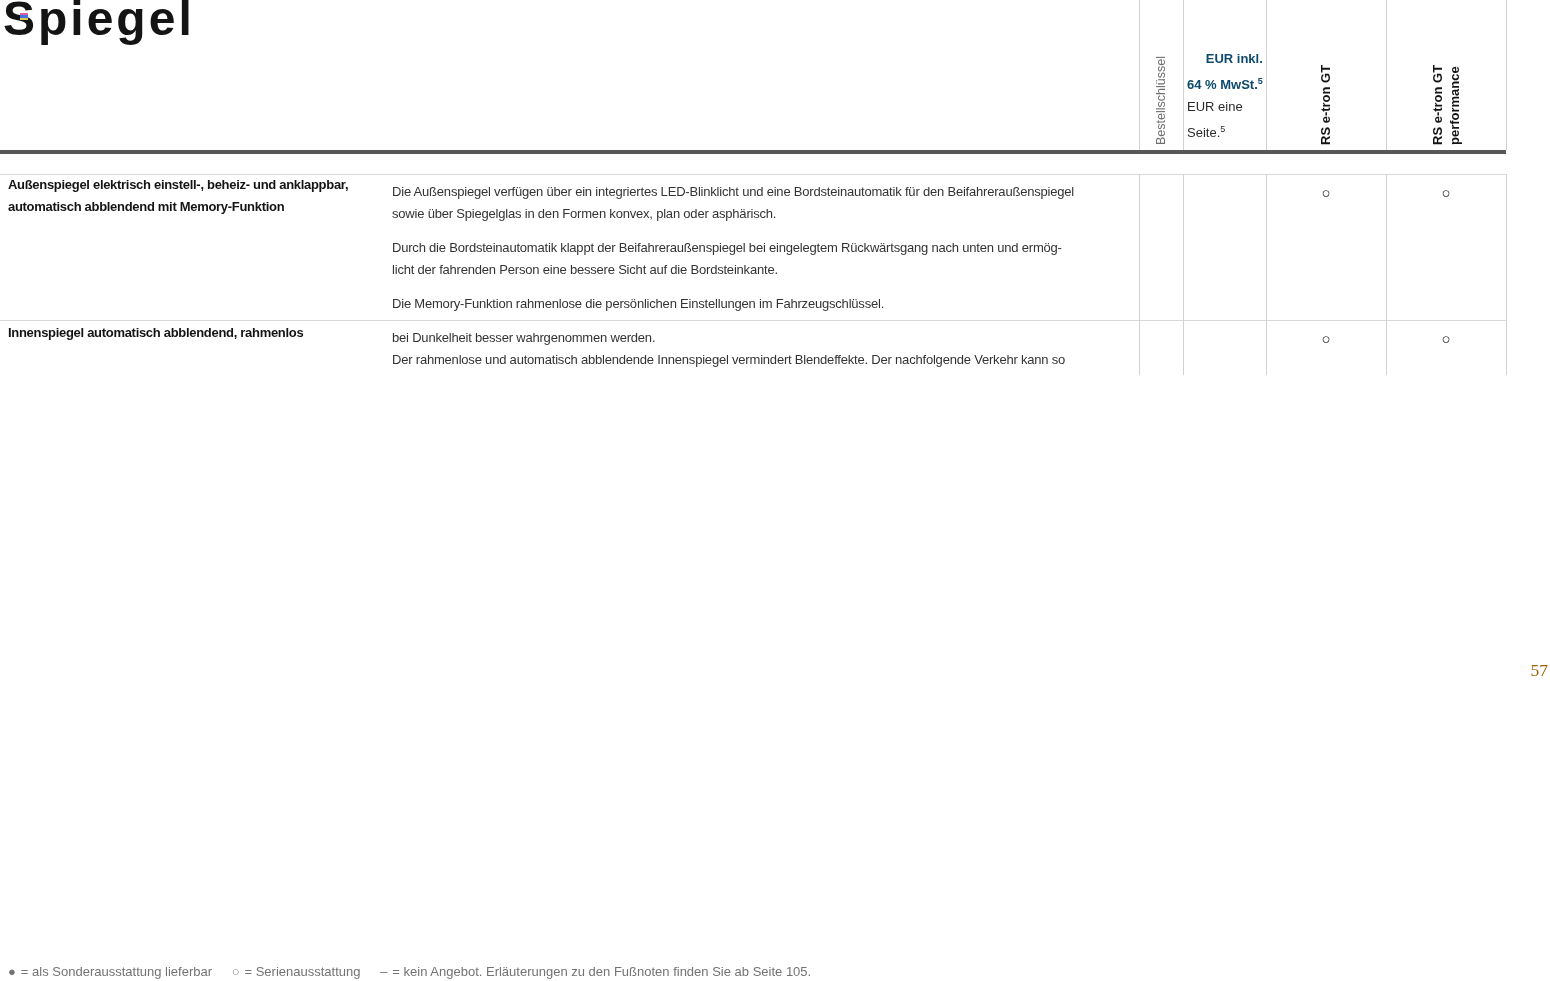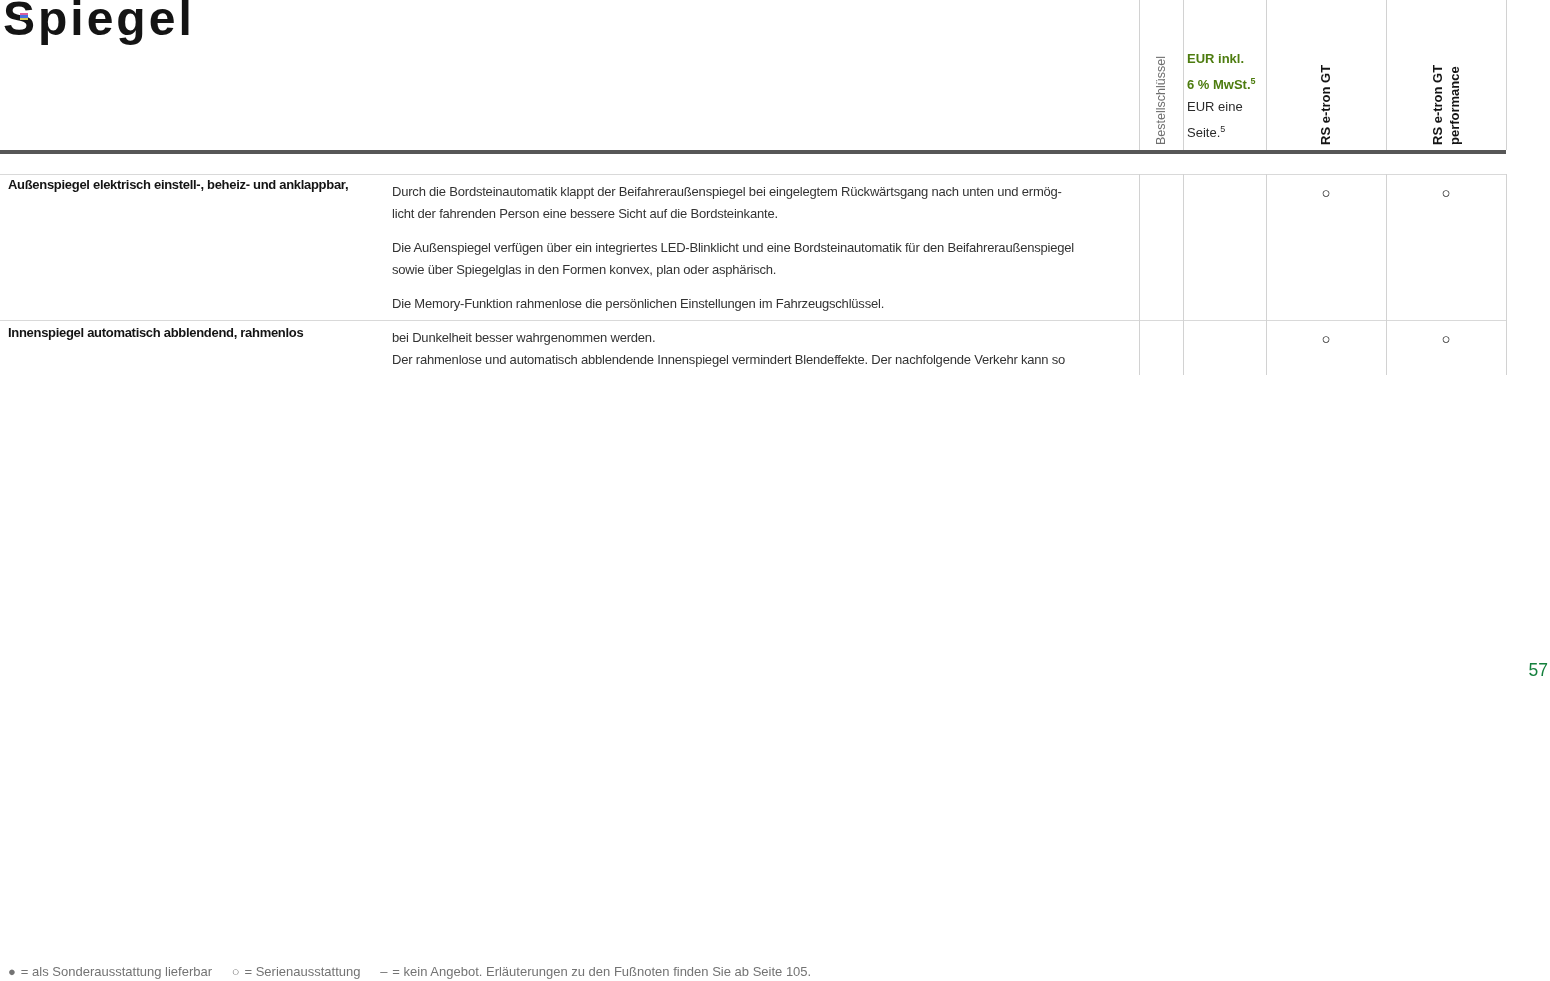--- a/index.html
+++ b/index.html
@@ -74,21 +74,21 @@
 
   .eur-head {
     position: absolute;
     left: 1187px;
     top: 48px;
     font-size: 13px;
     line-height: 22px;
     color: #2b2b2b;
     white-space: nowrap;
   }
-  .eur-head .b { font-weight: bold; color: #4d7c0f; }
+  .eur-head .b { font-weight: bold; color: #0c4a6e; text-align: right; }
   .eur-head sup { font-size: 9px; }
 
   .feature-title {
     position: absolute;
     left: 8px;
     font-size: 13px;
     font-weight: bold;
     letter-spacing: -0.3px;
     line-height: 22px;
     color: #141414;
@@ -115,21 +115,22 @@
     color: #1a1a1a;
   }
 
   .page-number {
     position: absolute;
     left: 1498px;
     top: 660px;
     width: 50px;
     text-align: right;
     font-size: 17.5px;
-    color: #15803d;
+    color: #a16207;
+    font-family: Liberation Serif, serif;
   }
 
   .footer-legend {
     position: absolute;
     left: 8px;
     top: 964px;
     font-size: 13px;
     color: #737373;
     white-space: nowrap;
   }
@@ -152,21 +153,21 @@
   <div class="vline header-seg" style="left:1139px"></div>
   <div class="vline header-seg" style="left:1183px"></div>
   <div class="vline header-seg" style="left:1266px"></div>
   <div class="vline header-seg" style="left:1386px"></div>
   <div class="vline header-seg" style="left:1506px"></div>
 
   <div class="rot-label rot-gray" style="left:1154px; top:145px;">Bestellschlüssel</div>
 
   <div class="eur-head">
     <div class="b"><span>EUR inkl.</span></div>
-    <div class="b"><span>6 % MwSt.</span><sup>5</sup></div>
+    <div class="b"><span>64 % MwSt.</span><sup>5</sup></div>
     <div><span>EUR eine</span></div>
     <div><span>Seite.</span><sup>5</sup></div>
   </div>
 
   <div class="rot-label rot-bold" style="left:1318px; top:145px;">RS e-tron GT</div>
 
   <div class="rot-label rot-bold" style="left:1429px; top:145px;">
     <div class="rline">RS e-tron GT</div>
     <div class="rline">performance</div>
   </div>
@@ -177,29 +178,30 @@
   <div class="hline" style="top:320px"></div>
   <div class="vline body-seg" style="left:1139px"></div>
   <div class="vline body-seg" style="left:1183px"></div>
   <div class="vline body-seg" style="left:1266px"></div>
   <div class="vline body-seg" style="left:1386px"></div>
   <div class="vline body-seg" style="left:1506px"></div>
 
   <div>
     <div class="feature-title" style="top:174px">
       <div class="line">Außenspiegel elektrisch einstell-, beheiz- und anklappbar,</div>
+      <div class="line">automatisch abblendend mit Memory-Funktion</div>
     </div>
     <div class="feature-desc" style="top:181px">
+      <div class="para">
+        <div class="line">Die Außenspiegel verfügen über ein integriertes LED-Blinklicht und eine Bordsteinautomatik für den Beifahreraußenspiegel</div>
+        <div class="line">sowie über Spiegelglas in den Formen konvex, plan oder asphärisch.</div>
+      </div>
       <div class="para">
         <div class="line">Durch die Bordsteinautomatik klappt der Beifahreraußenspiegel bei eingelegtem Rückwärtsgang nach unten und ermög-</div>
         <div class="line">licht der fahrenden Person eine bessere Sicht auf die Bordsteinkante.</div>
-      </div>
-      <div class="para">
-        <div class="line">Die Außenspiegel verfügen über ein integriertes LED-Blinklicht und eine Bordsteinautomatik für den Beifahreraußenspiegel</div>
-        <div class="line">sowie über Spiegelglas in den Formen konvex, plan oder asphärisch.</div>
       </div>
       <div class="para">
         <div class="line">Die Memory-Funktion rahmenlose die persönlichen Einstellungen im Fahrzeugschlüssel.</div>
       </div>
     </div>
     <div class="status-marker" style="left:1316px; top:185px;">○</div>
     <div class="status-marker" style="left:1436px; top:185px;">○</div>
   </div>
 
   <div>

